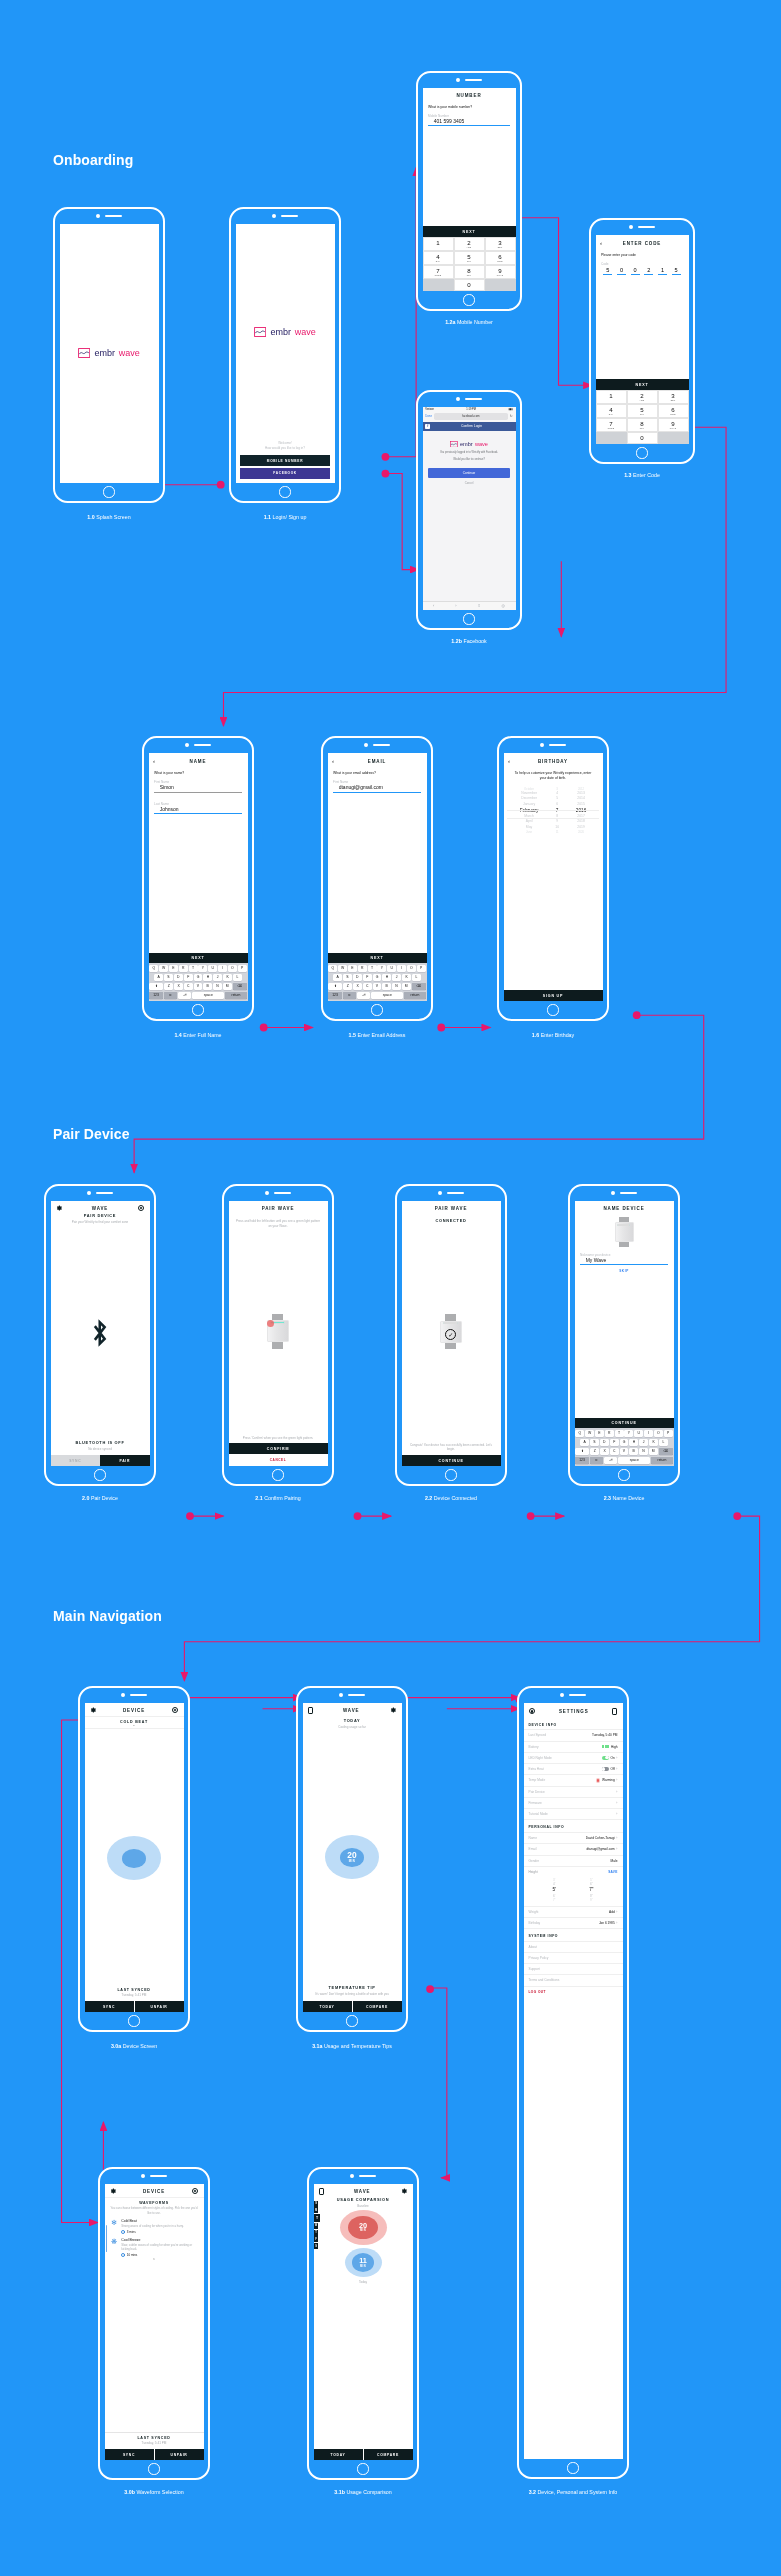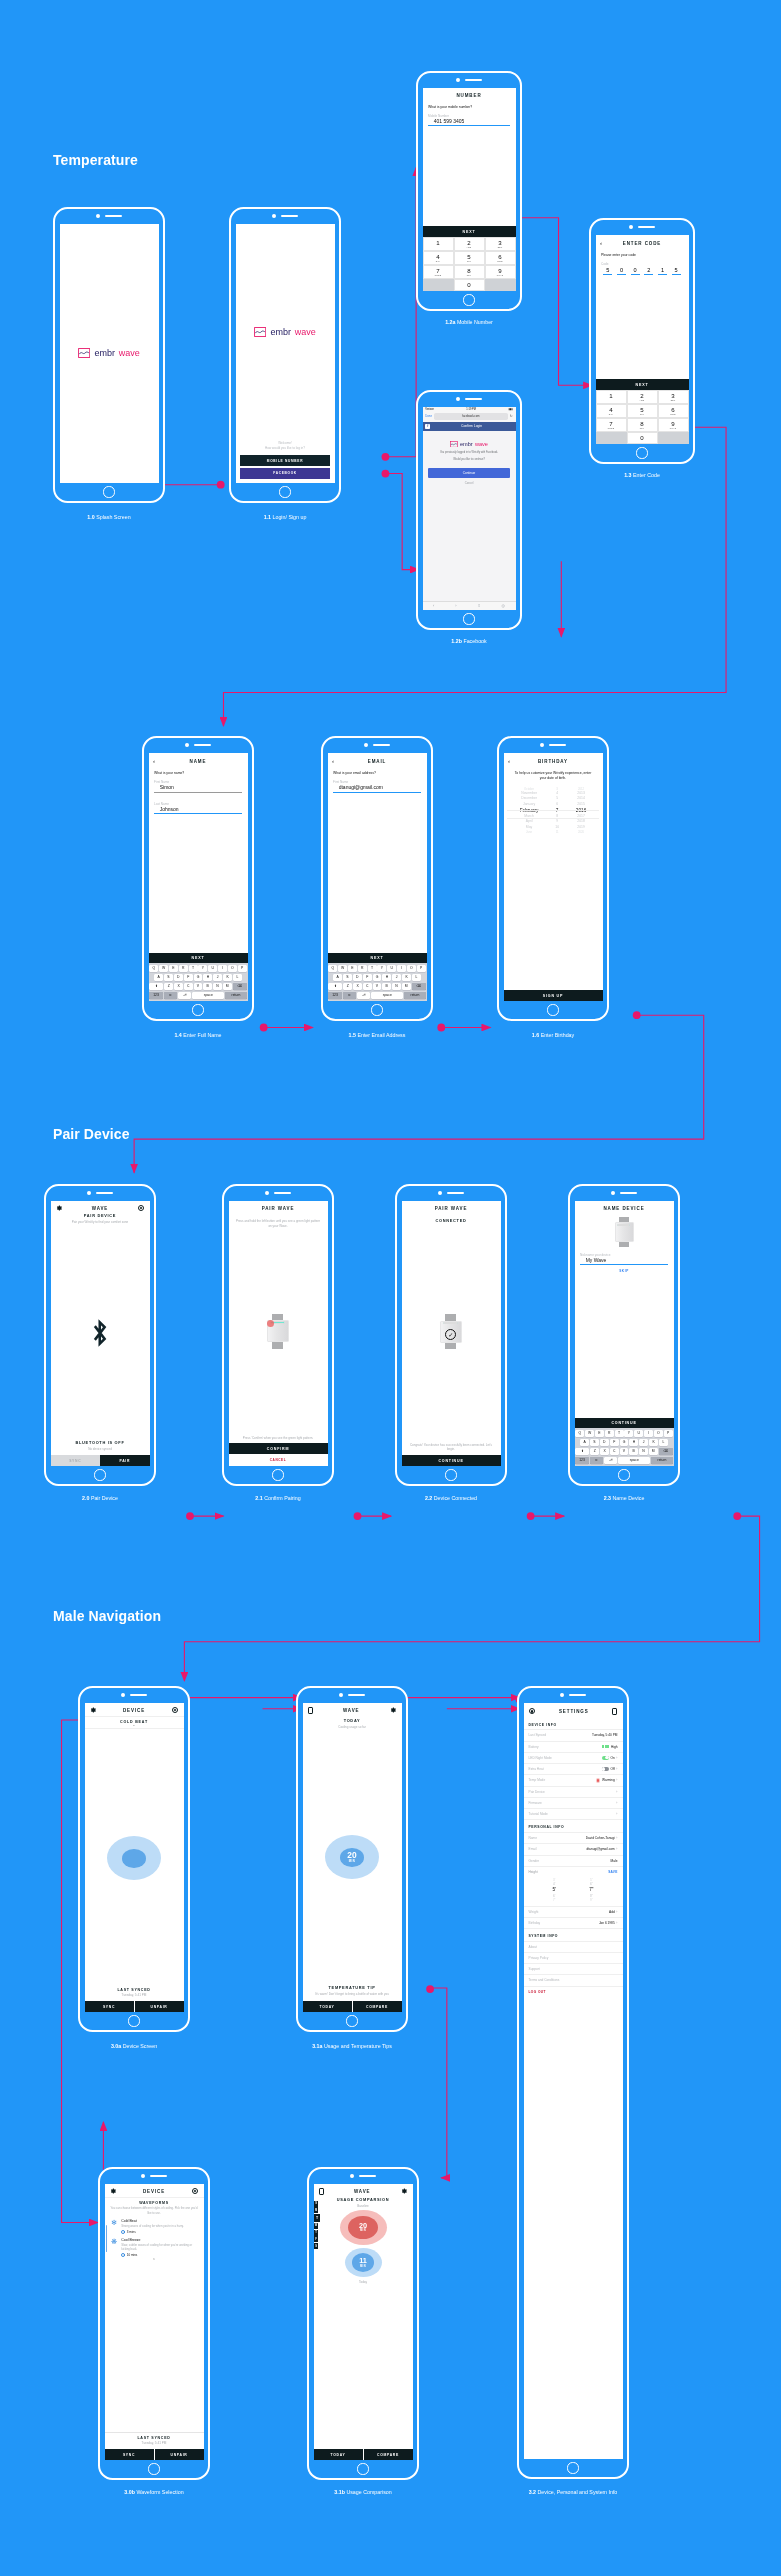--- a/index.html
+++ b/index.html
@@ -330,23 +330,23 @@
       <circle cx="340" cy="2715" r="7"></circle>
       <circle cx="640" cy="2715" r="7"></circle>
       <circle cx="950" cy="2715" r="7"></circle>
       <circle cx="1320" cy="2715" r="7"></circle>
       <circle cx="175" cy="3126" r="7"></circle>
       <circle cx="930" cy="3043" r="7"></circle>
       <circle cx="770" cy="3562" r="7"></circle>
     </g>
   </svg>
 
-  <div class="section-title" style="left:53px; top:152px;">Temperature</div>
+  <div class="section-title" style="left:53px; top:152px;">Onboarding</div>
   <div class="section-title" style="left:53px; top:1126px;">Pair Device</div>
-  <div class="section-title" style="left:53px; top:1608px;">Male Navigation</div>
+  <div class="section-title" style="left:53px; top:1608px;">Main Navigation</div>
 
   <div class="phone" style="left:53px; top:207px; width:112px; height:296px;">
     <div class="topbar">
         <span class="cam"></span>
         <span class="spk"></span>
       </div>
     <div class="screen" style="align-items:center; justify-content:center;">
       <div style="display:flex; align-items:center; gap:3.9px;">
         <svg width="12.3" height="10" viewBox="0 0 22 18">
           <rect x="1" y="1" width="20" height="16" fill="none" stroke="#e8186a" stroke-width="1.6"></rect>

